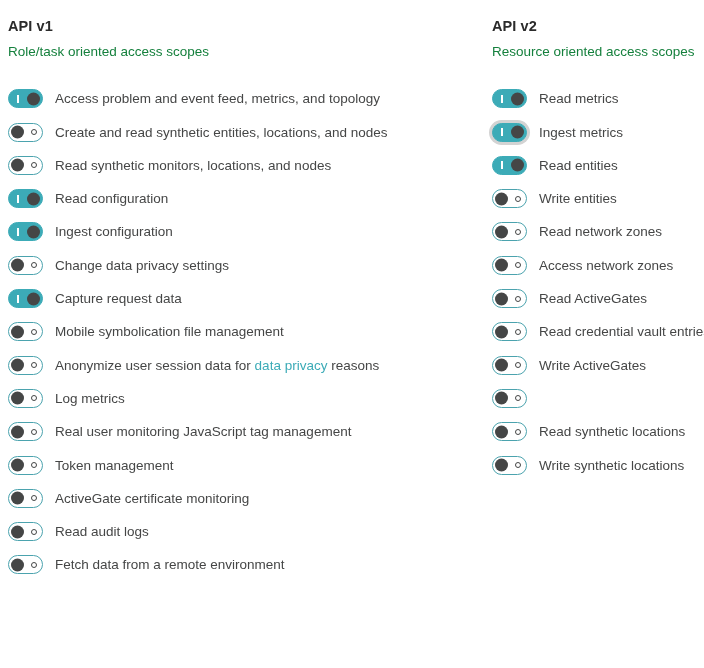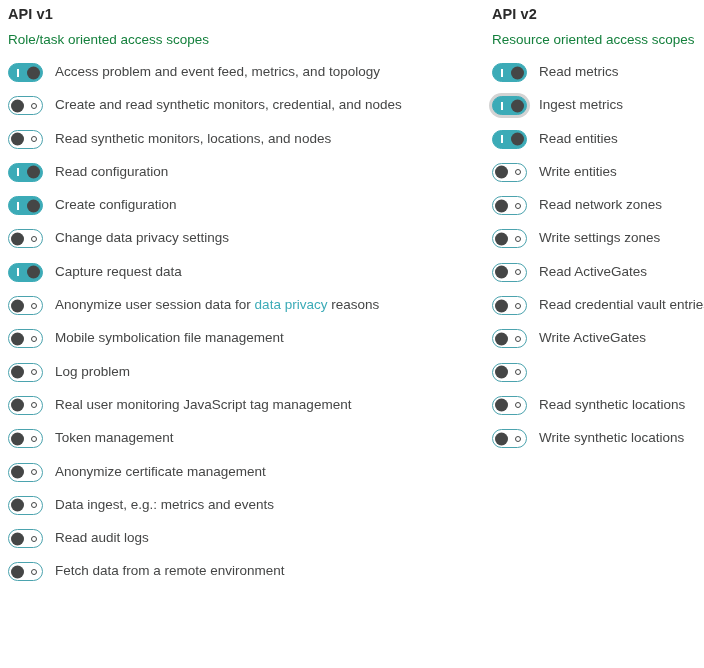--- a/index.html
+++ b/index.html
@@ -28,42 +28,42 @@
   }
   .column-v1 { left: 8px;  width: 452px; }
   .column-v2 { left: 492px; width: 236px; }
 
   .col-title {
     font-size: 14.5px;
     font-weight: bold;
     color: #2b2b2b;
     line-height: 18px;
     margin: 0;
-    padding-top: 5px;
+    padding-top: 17px;
     letter-spacing: 0.1px;
   }
   .col-subtitle {
     font-size: 13.5px;
     font-weight: normal;
     color: #15803d;
     line-height: 18px;
     margin: 0;
     padding-top: 8px;
   }
 
   .scope-list {
     list-style: none;
     margin: 0;
     padding: 0;
     padding-top: 14px;
   }
 
   .scope-row {
     display: flex;
-    align-items: flex-start;
+    align-items: flex-end;
     height: 33.3px;
     cursor: pointer;
   }
 
   
   .toggle {
     position: relative;
     flex: 0 0 auto;
     width: 35px;
     height: 19px;
@@ -150,105 +150,98 @@
             <span class="mark"></span>
             <span class="knob"></span>
           </span>
           <span class="scope-label">Access problem and event feed, metrics, and topology</span>
         </li>
         <li class="scope-row">
           <span class="toggle off">
             <span class="mark"></span>
             <span class="knob"></span>
           </span>
-          <span class="scope-label">Create and read synthetic monitors, credential, and nodes</span>
+          <span class="scope-label">Create and read synthetic entities, locations, and nodes</span>
         </li>
         <li class="scope-row">
           <span class="toggle off">
             <span class="mark"></span>
             <span class="knob"></span>
           </span>
           <span class="scope-label">Read synthetic monitors, locations, and nodes</span>
         </li>
         <li class="scope-row">
           <span class="toggle on">
             <span class="mark"></span>
             <span class="knob"></span>
           </span>
           <span class="scope-label">Read configuration</span>
         </li>
         <li class="scope-row">
           <span class="toggle on">
             <span class="mark"></span>
             <span class="knob"></span>
           </span>
-          <span class="scope-label">Create configuration</span>
+          <span class="scope-label">Ingest configuration</span>
         </li>
         <li class="scope-row">
           <span class="toggle off">
             <span class="mark"></span>
             <span class="knob"></span>
           </span>
           <span class="scope-label">Change data privacy settings</span>
         </li>
         <li class="scope-row">
           <span class="toggle on">
             <span class="mark"></span>
             <span class="knob"></span>
           </span>
           <span class="scope-label">Capture request data</span>
         </li>
         <li class="scope-row">
           <span class="toggle off">
             <span class="mark"></span>
             <span class="knob"></span>
           </span>
+          <span class="scope-label">Mobile symbolication file management</span>
+        </li>
+        <li class="scope-row">
+          <span class="toggle off">
+            <span class="mark"></span>
+            <span class="knob"></span>
+          </span>
           <span class="scope-label"><span>Anonymize user session data for </span><a class="scope-link">data privacy</a><span> reasons</span></span>
         </li>
         <li class="scope-row">
           <span class="toggle off">
             <span class="mark"></span>
             <span class="knob"></span>
           </span>
-          <span class="scope-label">Mobile symbolication file management</span>
-        </li>
-        <li class="scope-row">
-          <span class="toggle off">
-            <span class="mark"></span>
-            <span class="knob"></span>
-          </span>
-          <span class="scope-label">Log problem</span>
+          <span class="scope-label">Log metrics</span>
         </li>
         <li class="scope-row">
           <span class="toggle off">
             <span class="mark"></span>
             <span class="knob"></span>
           </span>
           <span class="scope-label">Real user monitoring JavaScript tag management</span>
         </li>
         <li class="scope-row">
           <span class="toggle off">
             <span class="mark"></span>
             <span class="knob"></span>
           </span>
           <span class="scope-label">Token management</span>
         </li>
         <li class="scope-row">
           <span class="toggle off">
             <span class="mark"></span>
             <span class="knob"></span>
           </span>
-          <span class="scope-label">Anonymize certificate management</span>
-        </li>
-        <li class="scope-row">
-          <span class="toggle off">
-            <span class="mark"></span>
-            <span class="knob"></span>
-          </span>
-          <span class="scope-label">Data ingest, e.g.: metrics and events</span>
+          <span class="scope-label">ActiveGate certificate monitoring</span>
         </li>
         <li class="scope-row">
           <span class="toggle off">
             <span class="mark"></span>
             <span class="knob"></span>
           </span>
           <span class="scope-label">Read audit logs</span>
         </li>
         <li class="scope-row">
           <span class="toggle off">
@@ -297,21 +290,21 @@
             <span class="mark"></span>
             <span class="knob"></span>
           </span>
           <span class="scope-label">Read network zones</span>
         </li>
         <li class="scope-row">
           <span class="toggle off">
             <span class="mark"></span>
             <span class="knob"></span>
           </span>
-          <span class="scope-label">Write settings zones</span>
+          <span class="scope-label">Access network zones</span>
         </li>
         <li class="scope-row">
           <span class="toggle off">
             <span class="mark"></span>
             <span class="knob"></span>
           </span>
           <span class="scope-label">Read ActiveGates</span>
         </li>
         <li class="scope-row">
           <span class="toggle off">

